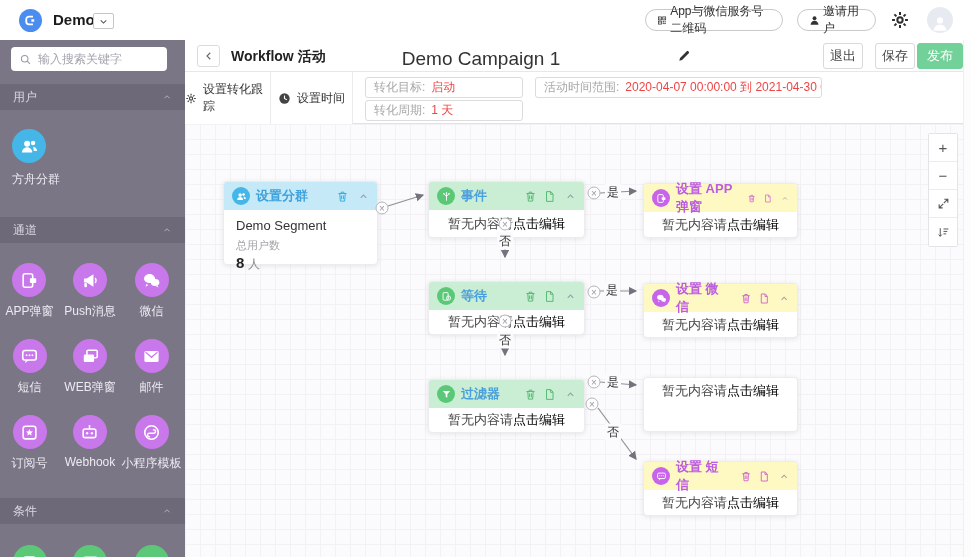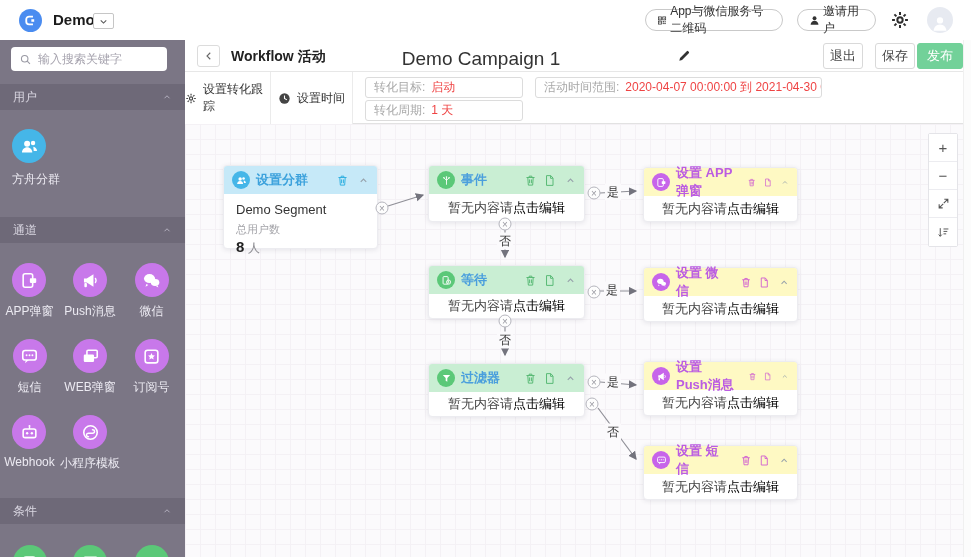--- a/index.html
+++ b/index.html
@@ -54,21 +54,21 @@
   #box-goal{left:180px;top:5px;width:158px;height:21px;}
   #box-period{left:180px;top:28px;width:158px;height:21px;}
   #box-range{left:350px;top:5px;width:287px;height:21px;}
   .tb-label{color:#a8a8a8;} .tb-val{color:#ef4444;}
 
   
   #canvas{position:absolute;left:185px;top:124px;width:786px;height:433px;background:#fbfafc;
     background-image:linear-gradient(#f4f1f5 1px,transparent 1px),linear-gradient(90deg,#f4f1f5 1px,transparent 1px);
     background-size:15px 15px;}
   #edges{position:absolute;left:0;top:0;width:786px;height:433px;pointer-events:none;}
-  .node{position:absolute;background:#fff;border:1px solid #ececf0;border-radius:4px;box-shadow:0 1px 5px rgba(40,40,70,.10);}
+  .node{position:absolute;background:#fff;border:1px solid #ececf0;border-radius:4px;box-shadow:0 1px 5px rgba(40,40,70,.10);margin-top:16px;}
   .node-h{height:28px;display:flex;align-items:center;gap:6px;padding:0 8px;border-radius:3px 3px 0 0;font-size:13px;font-weight:bold;}
   .nh-blue{background:#c6e9f8;color:#3da2dc;}
   .nh-green{background:#c9eed3;color:#4a9fdd;}
   .nh-purple{background:#fef9c3;color:#bb5ce2;}
   .spacer{flex:1;}
   .act{width:13px;height:13px;display:block;}
   .act-blue{color:#2fb0e0;} .act-green{color:#56b873;} .act-purple{color:#d05fd0;}
   .caret{width:11px;height:11px;color:#97a2ab;margin-left:3px;}
   .node-b{display:flex;align-items:center;justify-content:center;font-size:13px;color:#444;height:calc(100% - 28px);gap:0;}
   .link{color:#000000;cursor:pointer;text-decoration:none;}
@@ -341,20 +341,28 @@
       <span class="side-circle sc-purple">
           <svg class="i" width="19" height="19">
             <use href="#sym-webpopup"></use>
           </svg>
         </span>
       <span class="chan-label">WEB弹窗</span>
     </div>
     <div class="chan-item">
       <span class="side-circle sc-purple">
           <svg class="i" width="19" height="19">
+            <use href="#sym-mail"></use>
+          </svg>
+        </span>
+      <span class="chan-label">邮件</span>
+    </div>
+    <div class="chan-item">
+      <span class="side-circle sc-purple">
+          <svg class="i" width="19" height="19">
             <use href="#sym-star-square"></use>
           </svg>
         </span>
       <span class="chan-label">订阅号</span>
     </div>
     <div class="chan-item">
       <span class="side-circle sc-purple">
           <svg class="i" width="19" height="19">
             <use href="#sym-robot"></use>
           </svg>
@@ -618,38 +626,20 @@
           <use href="#sym-chevron-up"></use>
         </svg>
     </div>
     <div class="node-b">
       <span>暂无内容请</span>
         <a class="link">点击编辑</a>
     </div>
   </div>
 
   <div class="node" id="node-push">
-    <div class="node-h nh-purple">
-      <span class="icon-circle ic-purple">
-          <svg class="i" width="11" height="11">
-            <use href="#sym-megaphone"></use>
-          </svg>
-        </span>
-      <span>设置 Push消息</span>
-      <span class="spacer"></span>
-      <svg class="i act act-purple">
-          <use href="#sym-trash"></use>
-        </svg>
-      <svg class="i act act-purple">
-          <use href="#sym-doc"></use>
-        </svg>
-      <svg class="i caret">
-          <use href="#sym-chevron-up"></use>
-        </svg>
-    </div>
     <div class="node-b">
       <span>暂无内容请</span>
         <a class="link">点击编辑</a>
     </div>
   </div>
 
   <div class="node" id="node-sms">
     <div class="node-h nh-purple">
       <span class="icon-circle ic-purple">
           <svg class="i" width="11" height="11">

